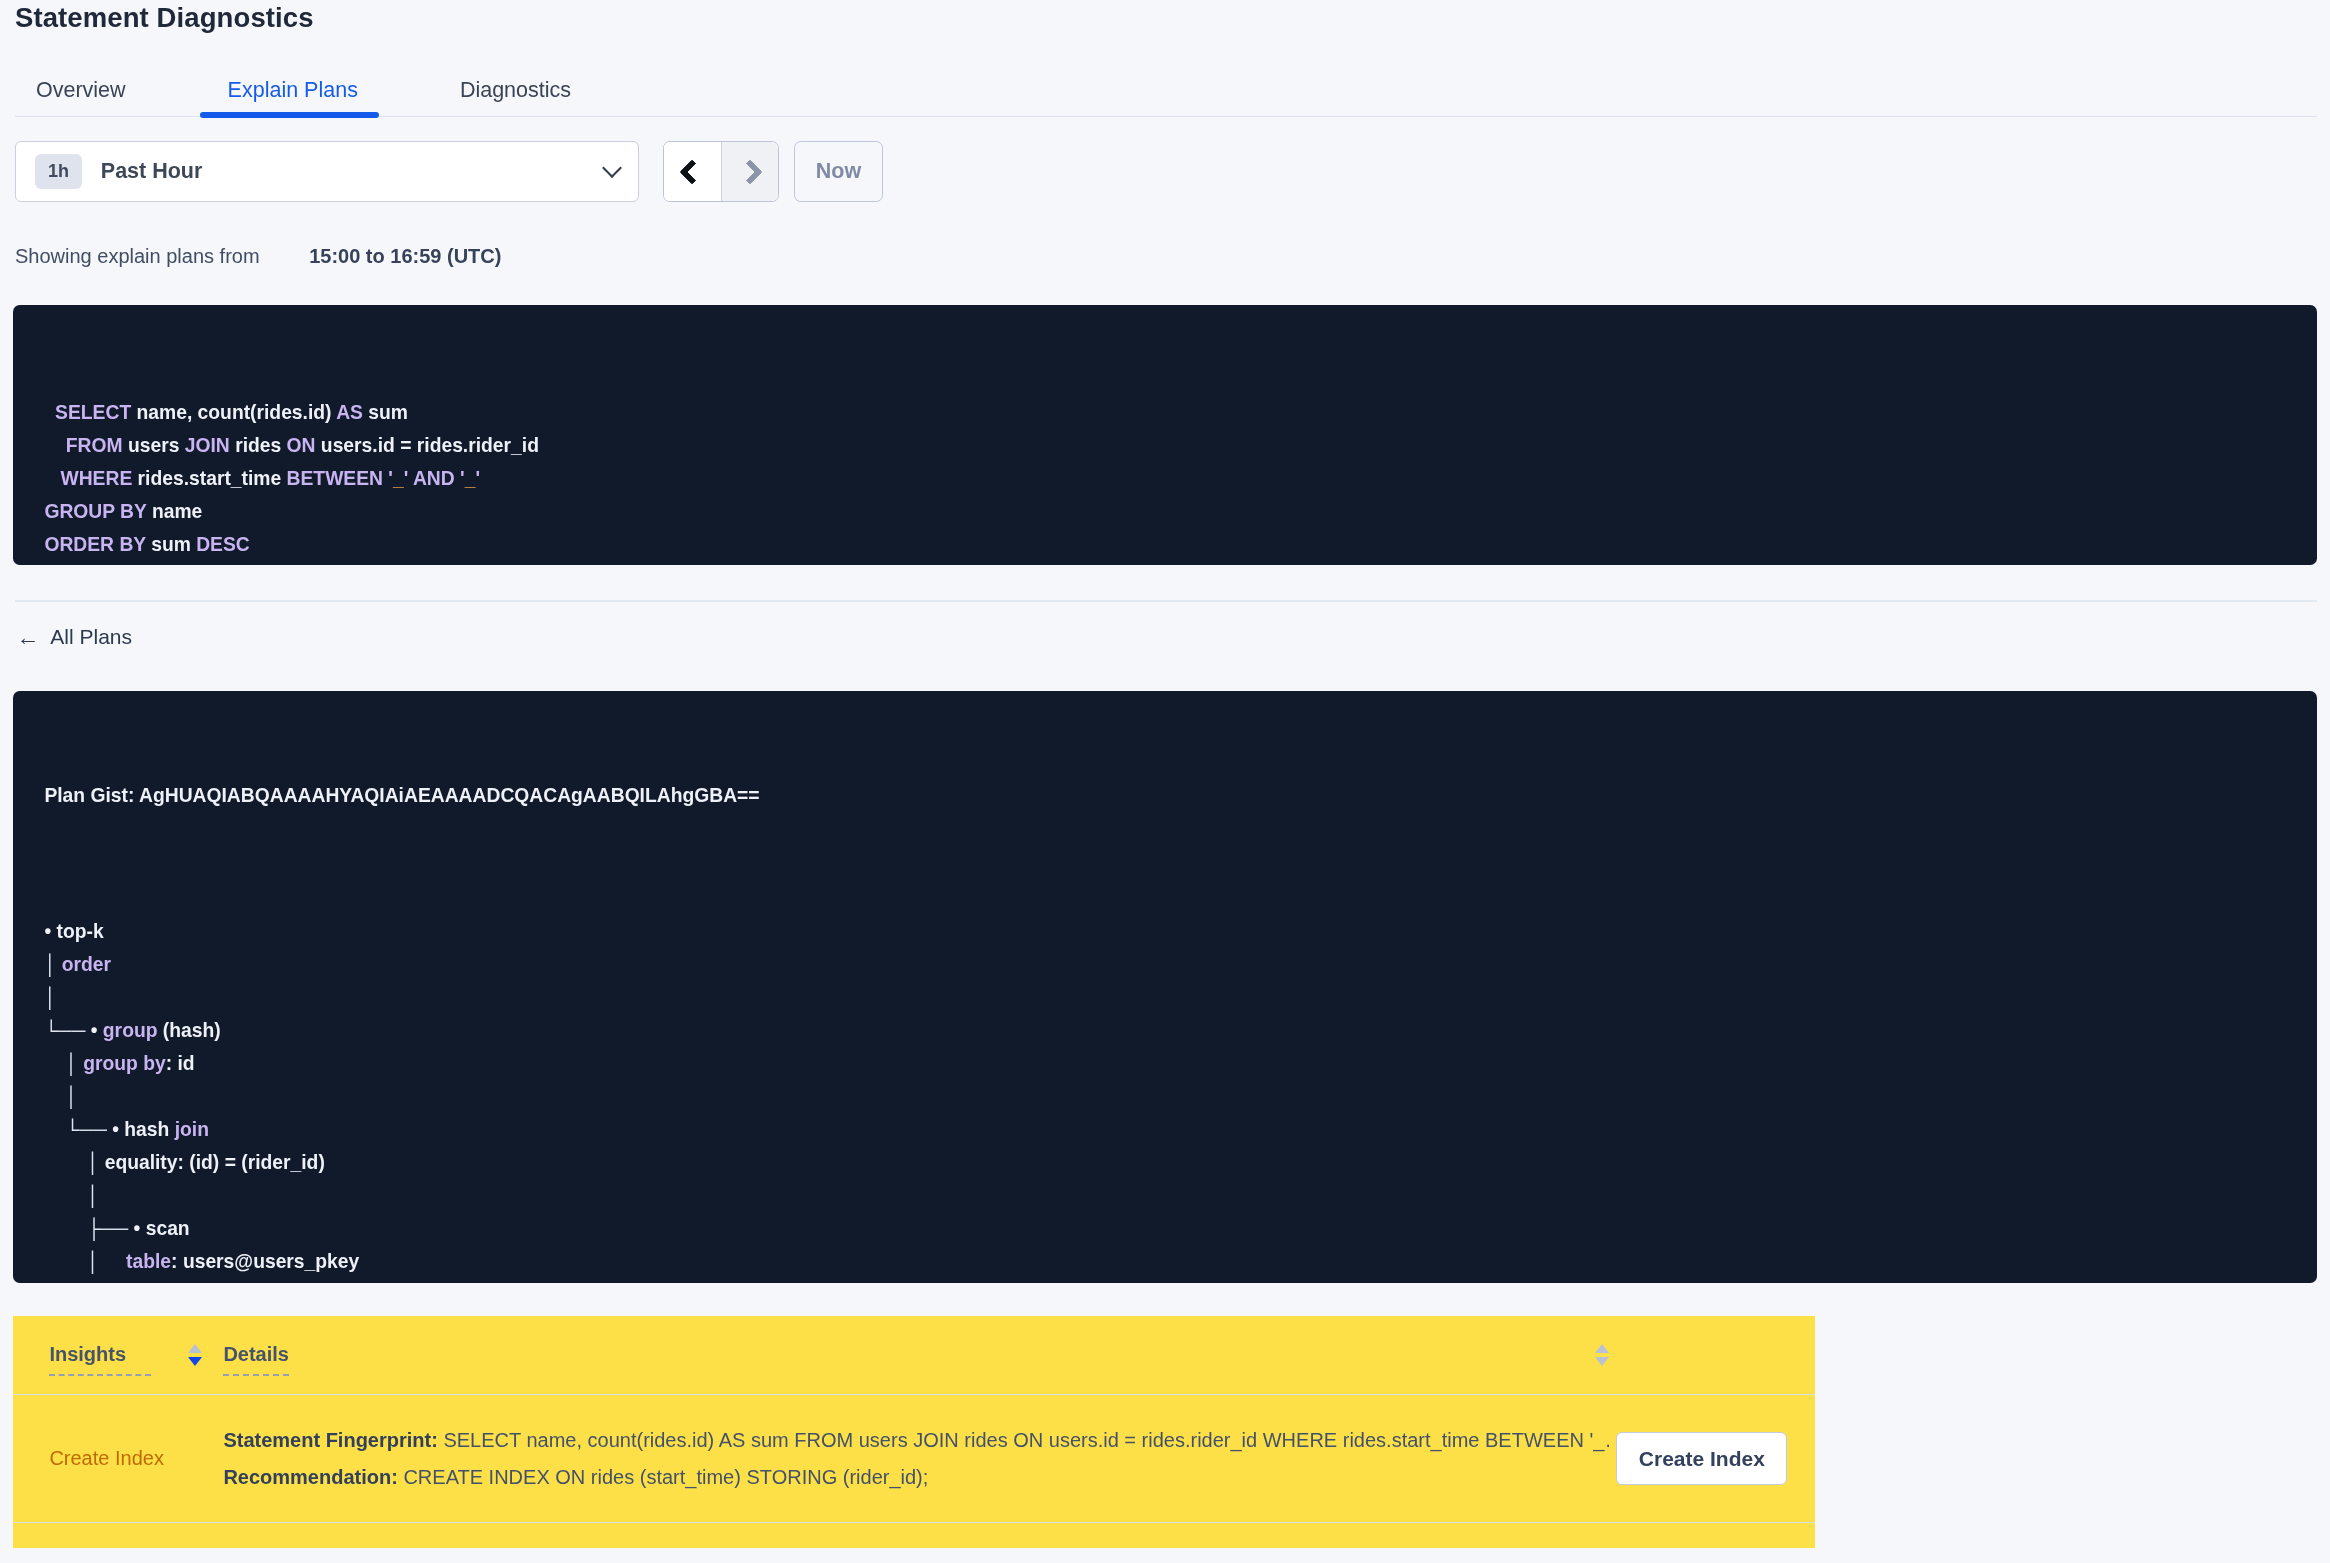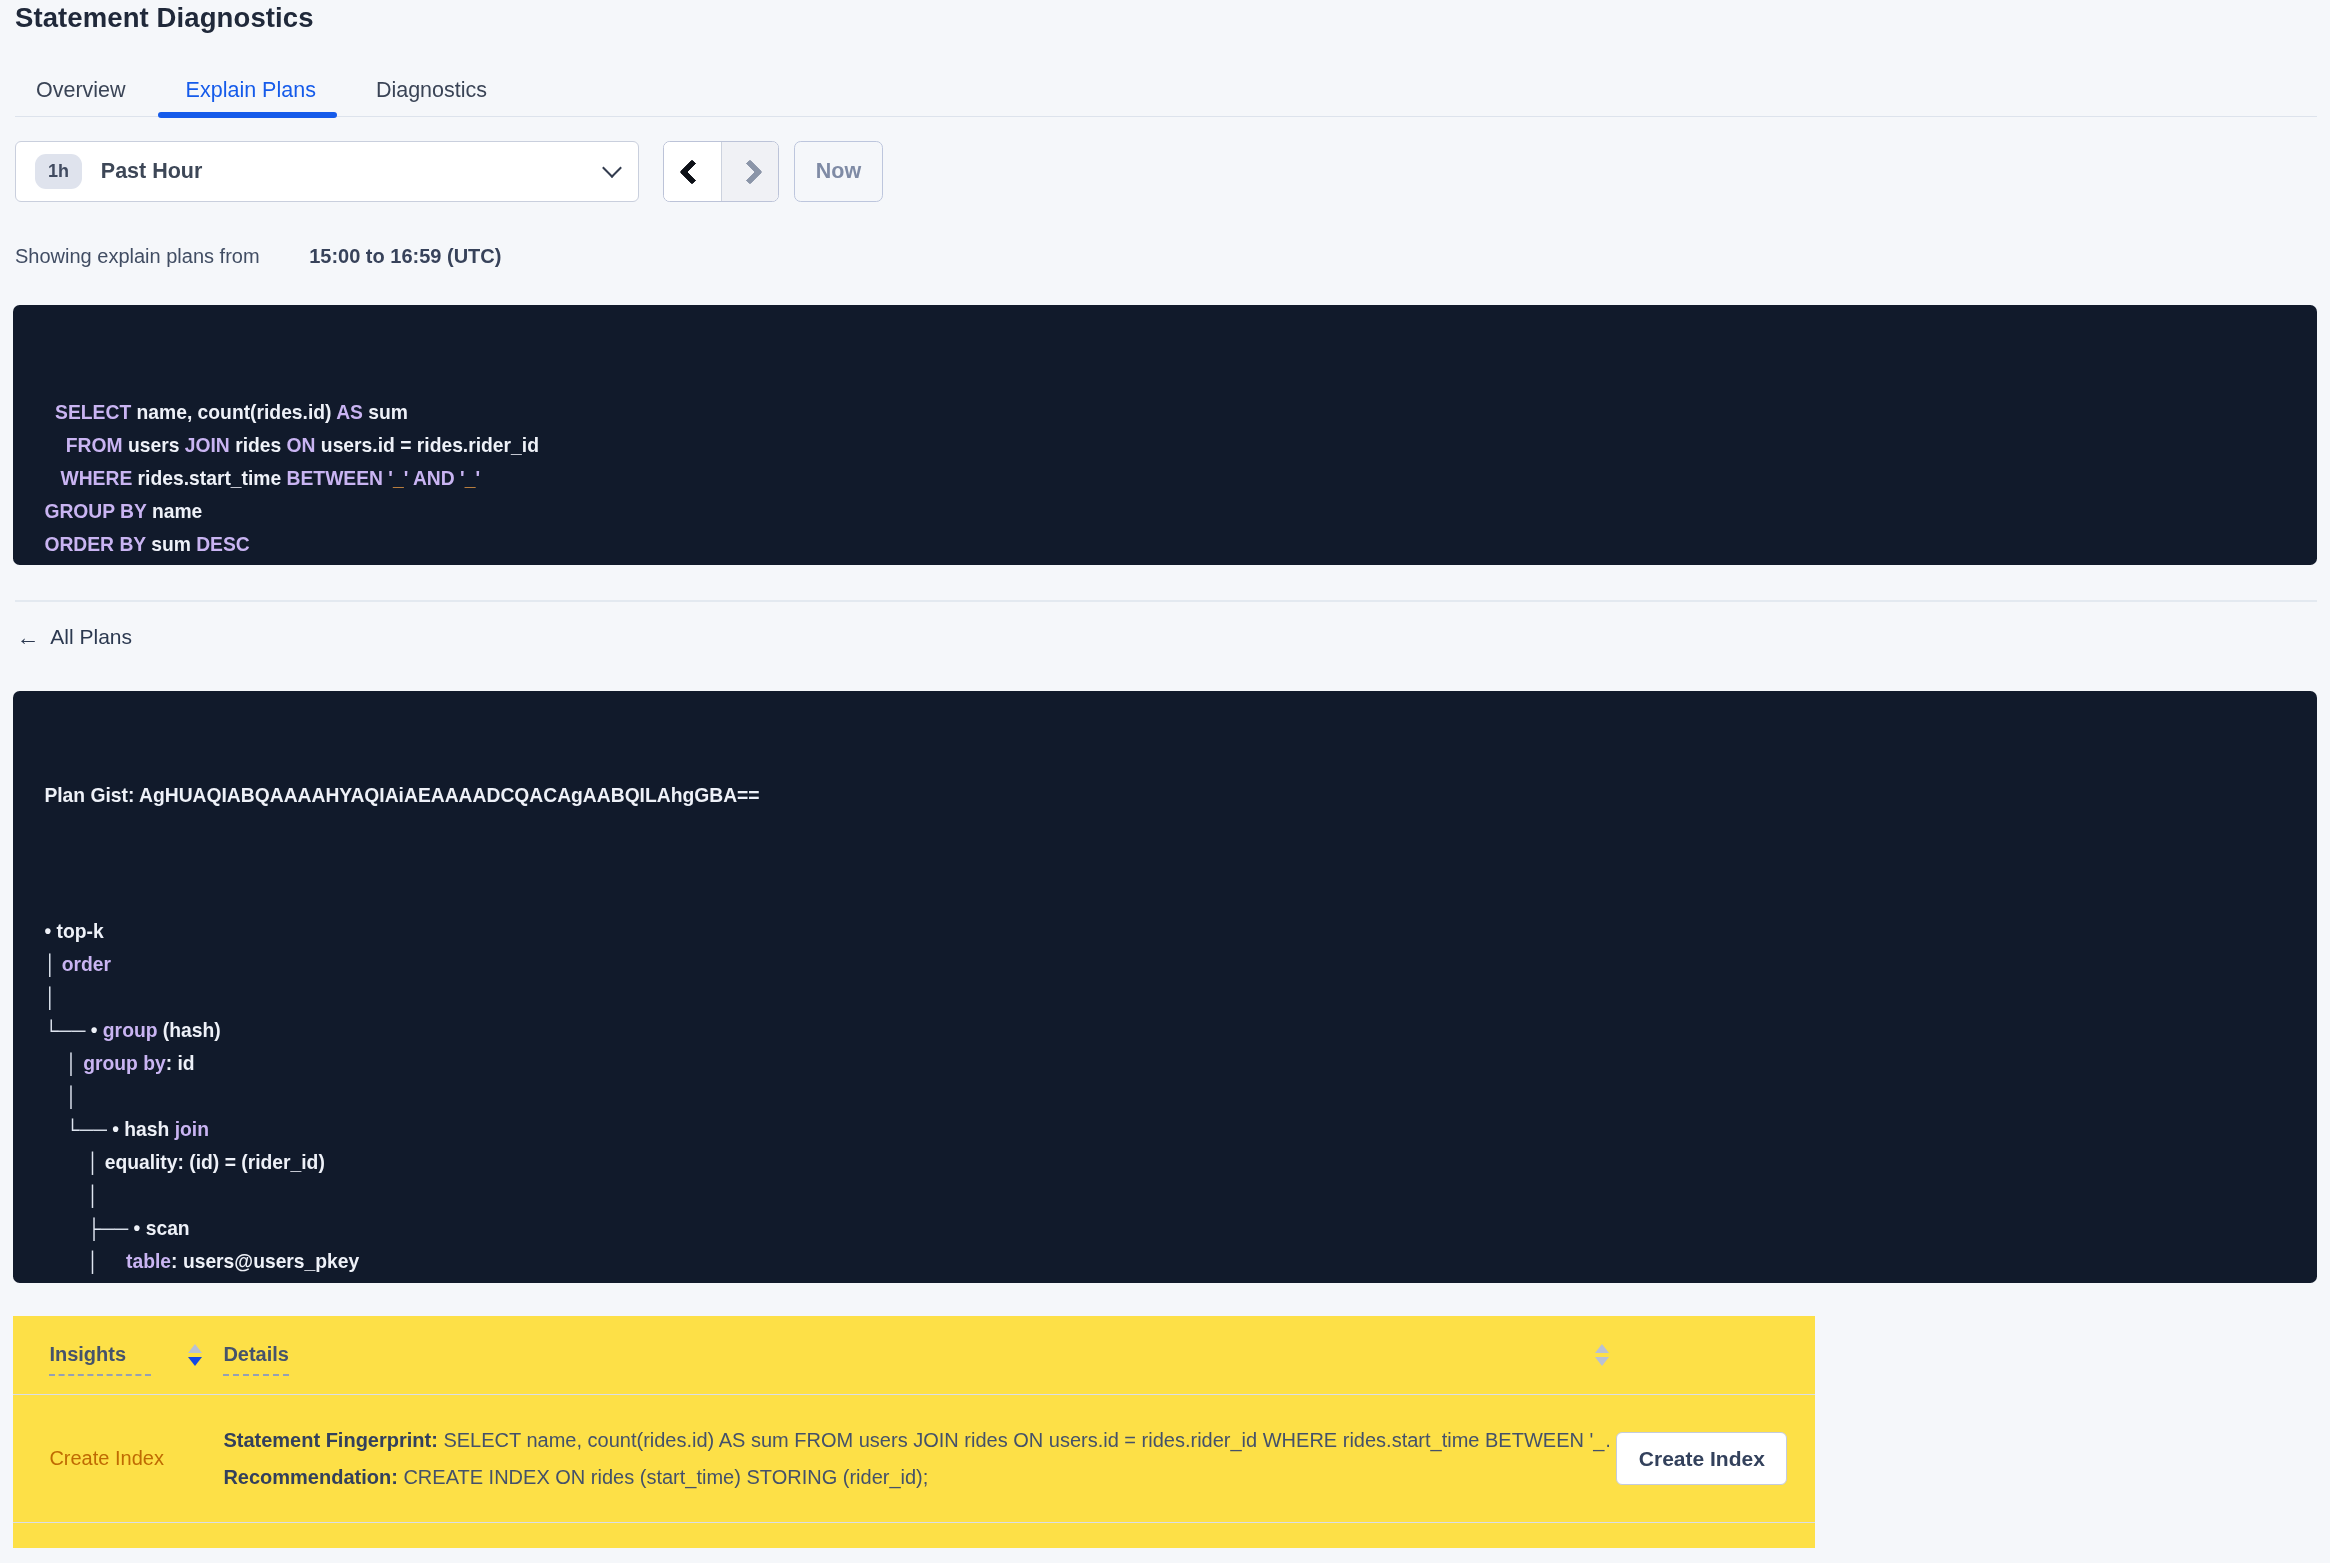--- a/index.html
+++ b/index.html
@@ -24,40 +24,40 @@
     font-family:"Liberation Sans",sans-serif;
     color:var(--ink);
   }
   .page-title{
     position:absolute;left:15px;top:1.5px;margin:0;
     font-size:27.5px;font-weight:700;color:#20293a;letter-spacing:0.1px;
   }
   
   .tab-strip{
     position:absolute;left:15px;top:65px;width:2302px;height:52px;
-    display:flex;gap:60px;padding-left:21px;
+    display:flex;gap:102px;padding-left:21px;
     border-bottom:1.5px solid #dde3ec;
   }
   .tab{
     position:relative;display:flex;align-items:center;height:100%;
     font-size:21.5px;color:var(--ink-soft);cursor:pointer;font-weight:500;
   }
   .tab.active{color:var(--blue);}
   .tab.active::after{
     content:"";position:absolute;left:-28px;right:-21px;bottom:-2.2px;height:6px;
     border-radius:3.7px;background:var(--blue);
   }
   
   .controls{position:absolute;left:15px;top:141px;height:61px;display:flex;align-items:stretch;}
   .time-dropdown{
     width:624px;background:#fff;border:1.5px solid #c9cfdd;border-radius:6px;
     display:flex;align-items:center;gap:19.3px;padding:0 19.3px;cursor:pointer;
   }
   .time-badge{
-    background:#dfe3ed;border-radius:11px;padding:6.7px 12.6px;
+    background:#dfe3ed;border-radius:6px;padding:6.7px 12.6px;
     font-size:18px;font-weight:700;color:#414b60;
   }
   .time-label{flex:1;font-size:21.5px;font-weight:600;color:#3d4757;}
   .chev-down{
     width:14px;height:14px;border-left:2.2px solid #333c4f;border-bottom:2.2px solid #333c4f;
     transform:rotate(-45deg);margin-top:-7.4px;
   }
   .arrow-group{
     margin-left:24px;width:116px;display:flex;background:#fff;
     border:1.5px solid var(--ctrl-border);border-radius:6.7px;overflow:hidden;

